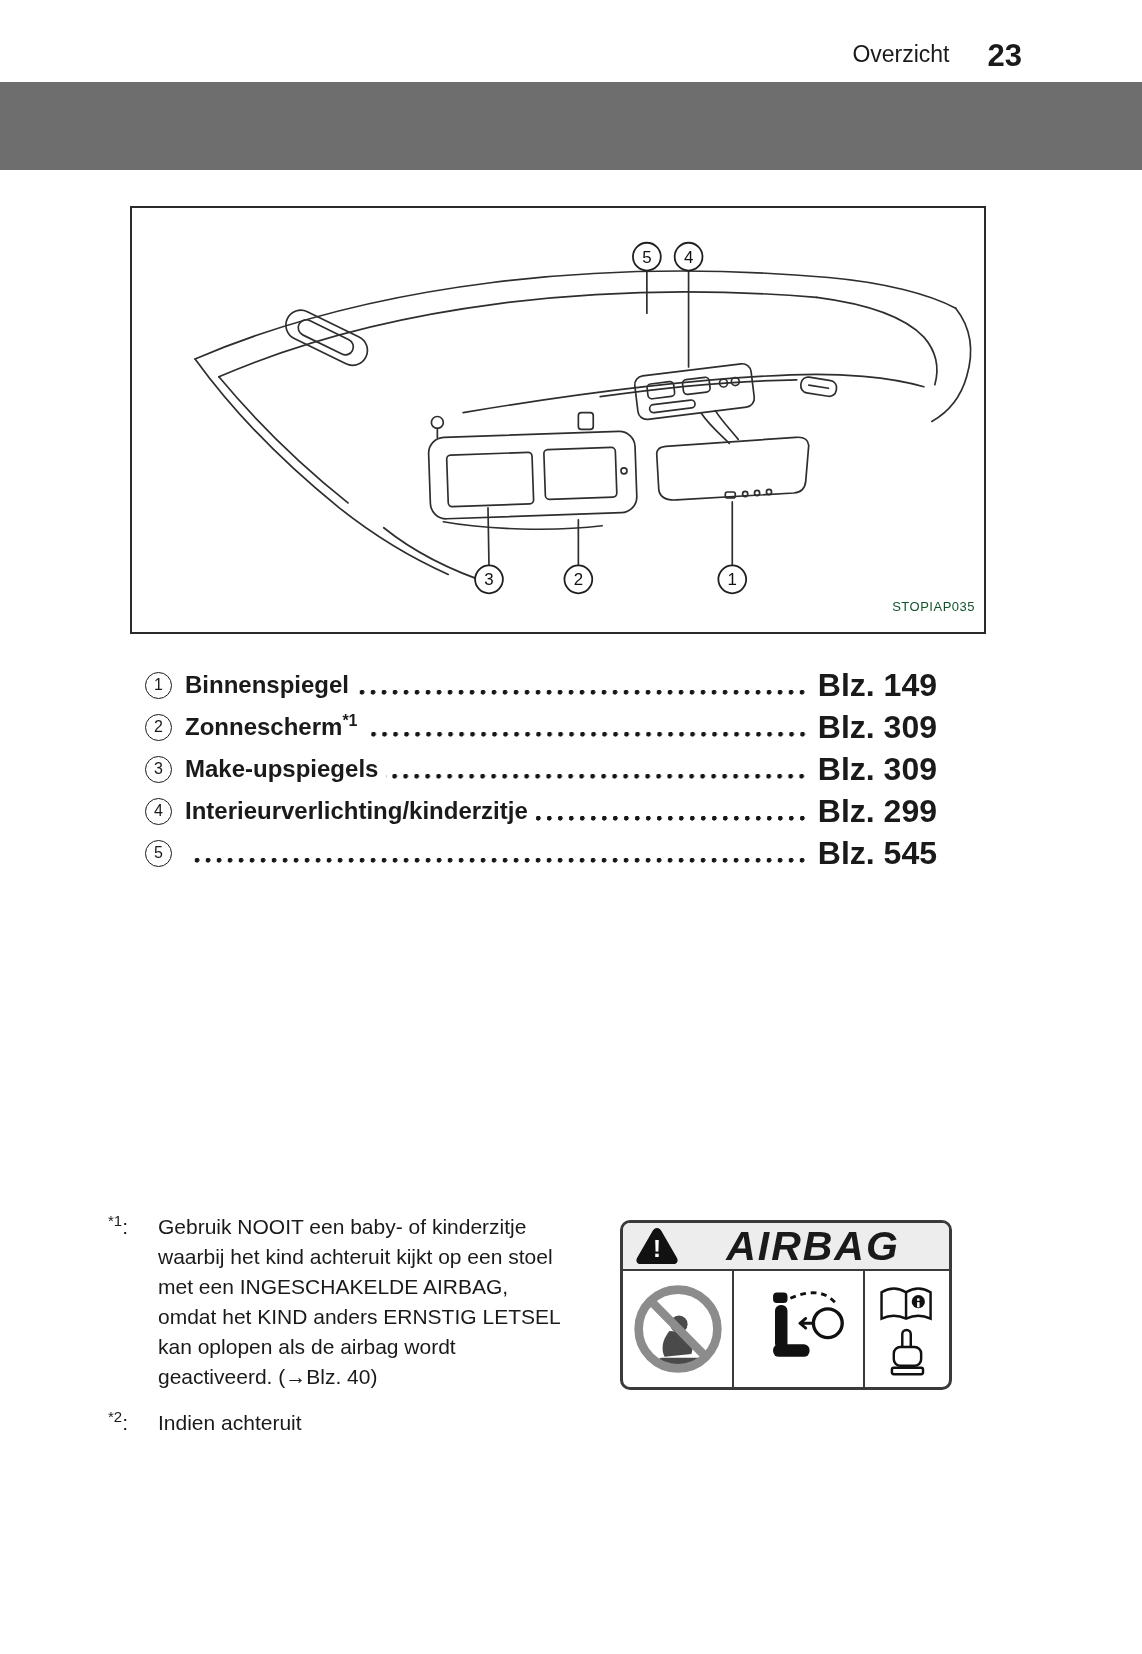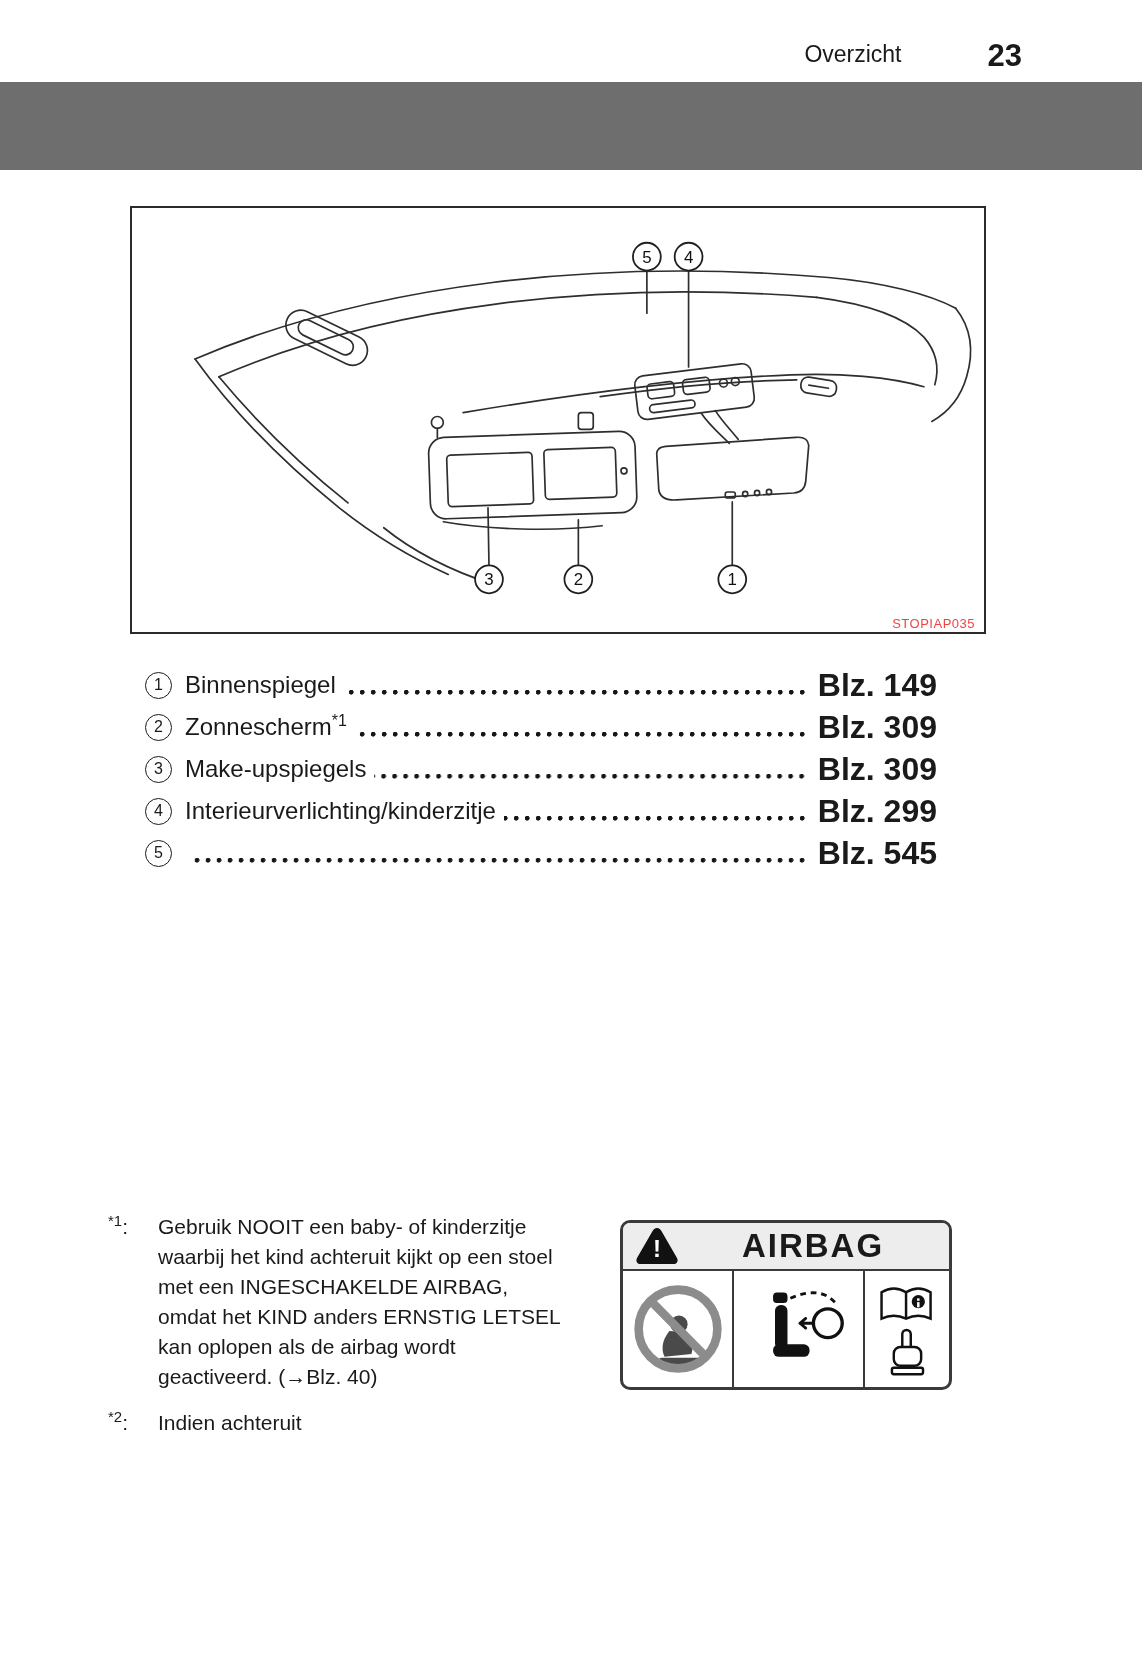--- a/index.html
+++ b/index.html
@@ -6,45 +6,45 @@
   html,body { background:#ffffff; }
   body {
     width:1142px; height:1654px; position:relative;
     font-family:"Liberation Sans", sans-serif; color:#1a1a1a;
     overflow:hidden;
   }
 
   
   .page-header {
     height:82px; display:flex; align-items:flex-end; justify-content:flex-end;
-    padding:0 120px 16px 0; gap:86px;
+    padding:0 120px 16px 0; gap:38px;
   }
   .section-title { font-size:23px; line-height:1; }
   .page-num { font-size:31px; font-weight:700; line-height:1; transform:translateY(5px);text-align:center; }
   .band { height:88px; background:#6e6e6e; }
 
   
   .figure-wrap {
     position:relative; width:856px; height:428px;
     margin:36px 0 0 130px; border:2px solid #2b2b2b; background:#fff;
   }
   .figure-wrap svg { width:100%; height:100%; display:block; }
   .ln { fill:none; stroke:#2e2e2e; stroke-width:1.7; stroke-linecap:round; stroke-linejoin:round; }
   .callout-circle { fill:#ffffff; stroke:#1f1f1f; stroke-width:1.8; }
   .cnum { font-family:"Liberation Sans", sans-serif; font-size:17px; fill:#111; text-anchor:middle; }
-  .figure-code { position:absolute; right:9px; bottom:1px; font-size:13px; color:#ef4444; letter-spacing:.5px; }
+  .figure-code { position:absolute; right:9px; bottom:18px; font-size:13px; color:#14532d; letter-spacing:.5px; }
 
   
   .index { margin:30px 0 0 145px; width:792px; }
   .index-row { display:flex; align-items:center; height:42px; }
   .badge {
     flex:0 0 auto; width:27px; height:27px; border:1.7px solid #1a1a1a; border-radius:50%;
     display:flex; align-items:center; justify-content:center; font-size:16px; margin-right:13px;
   }
-  .item-label { font-size:24px; font-weight:400; white-space:nowrap; }
+  .item-label { font-size:24px; font-weight:700; white-space:nowrap; }
   .item-label sup { font-size:16px; vertical-align:super; line-height:0; }
   .leader {
     flex:1; height:7px; margin:0 8px; transform:translateY(7px);
     background-image:radial-gradient(circle at 3.2px 3.2px, #161616 2.1px, transparent 2.7px);
     background-size:11px 7px; background-repeat:repeat-x; background-position:right center;
   }
   .pageref { font-size:32px; font-weight:700; white-space:nowrap; }
 
   
   .foot { display:flex; align-items:flex-start; margin:338px 0 0 0; padding-left:108px; }
@@ -55,21 +55,21 @@
   .fn-star { font-size:15px; vertical-align:super; line-height:0; }
 
   .airbag {
     margin-left:50px; margin-top:8px; width:332px; height:170px;
     border:3px solid #3a3a3a; border-radius:10px; overflow:hidden; background:#fff;
   }
   .airbag-head {
     height:48px; background:#ededed; border-bottom:2.5px solid #3a3a3a;
     display:flex; align-items:center; padding:0 12px; gap:10px;
   }
-  .airbag-title { font-size:33px; font-weight:700; letter-spacing:2px; flex:1; text-align:center; }
+  .airbag-title { font-size:41px; font-weight:700; letter-spacing:2px; flex:1; text-align:center;font-style:italic; }
   .airbag-body { display:flex; height:calc(100% - 48px); }
   .cell { display:flex; align-items:center; justify-content:center; height:100%; }
   .cell-1 { flex:1.12; border-right:2.5px solid #3a3a3a; }
   .cell-2 { flex:1.32; border-right:2.5px solid #3a3a3a; }
   .cell-3 { flex:0.86; }
 </style>
 </head>
 <body>
 
 <header class="page-header">

